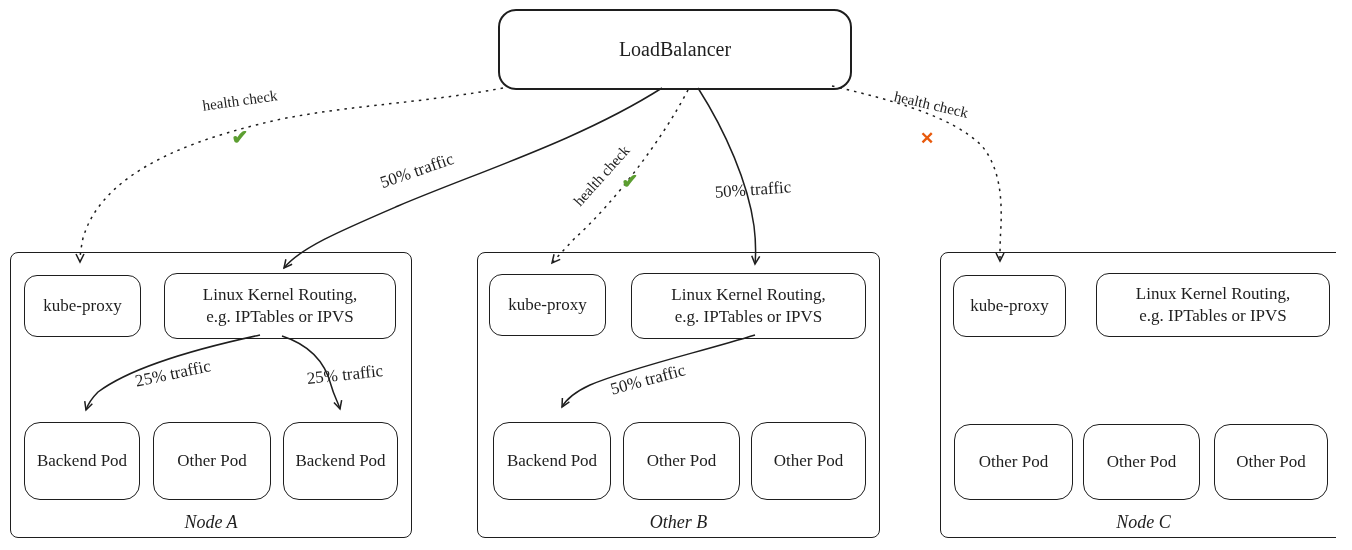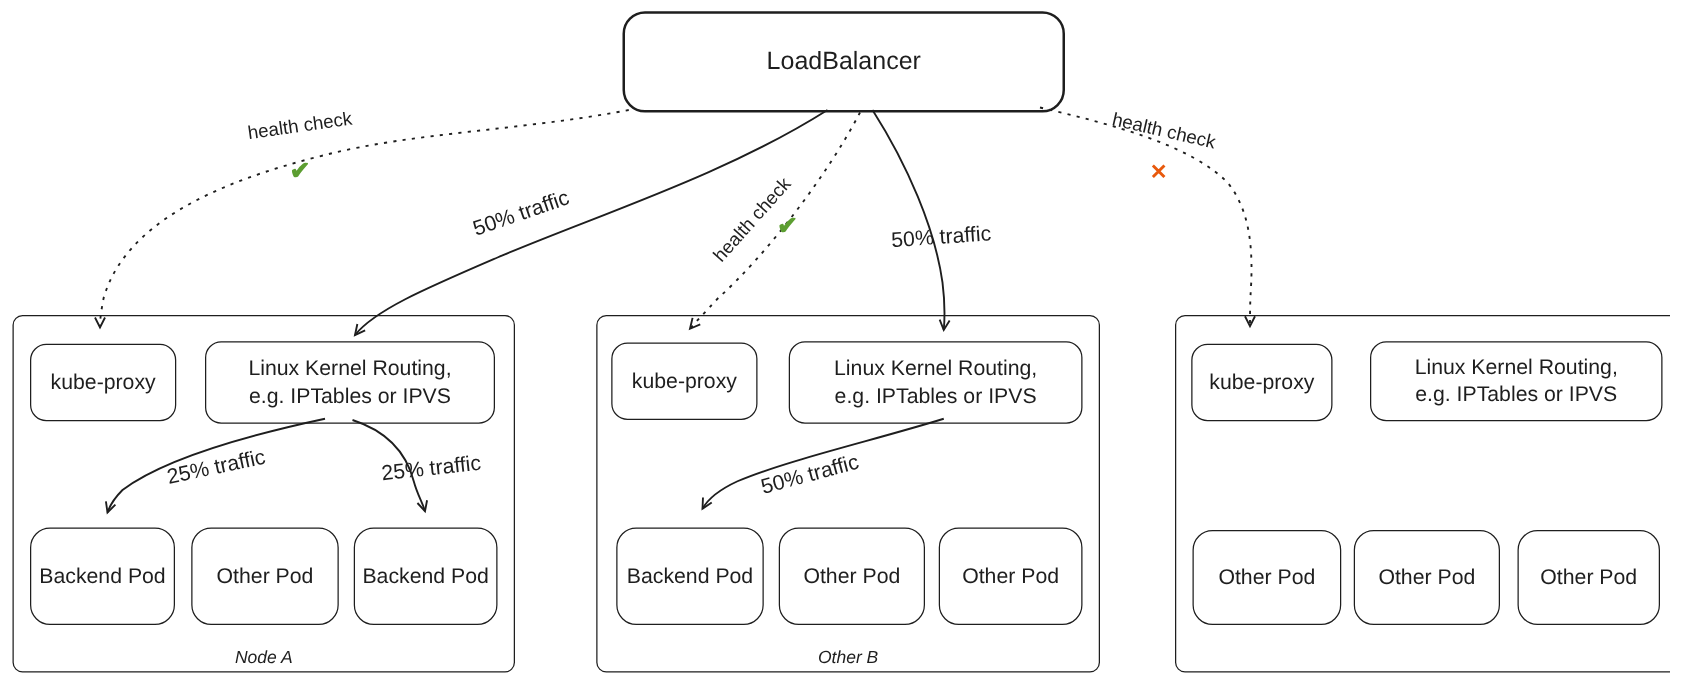--- a/index.html
+++ b/index.html
@@ -1,27 +1,27 @@
 <!DOCTYPE html>
 <html><head>
 <meta charset="utf-8">
 <style>
   html,body{margin:0;padding:0;background:#fff;}
   .wrap{position:relative;width:1336px;height:550px;background:#ffffff;overflow:hidden;
-        font-family:Liberation Sans, sans-serif;color:#1e1e1e;}
+        font-family:Liberation Serif, serif;color:#1e1e1e;}
   .lb{position:absolute;left:498px;top:9px;width:350px;height:77px;border:2px solid #1e1e1e;
       border-radius:18px;background:#fff;display:flex;align-items:center;justify-content:center;
       font-size:20px;z-index:2;}
   .node{position:absolute;border:1.8px solid #1e1e1e;border-radius:8px;background:#fff;z-index:1;}
   .ibox{position:absolute;border:1.7px solid #1e1e1e;border-radius:13px;background:#fff;
         display:flex;align-items:center;justify-content:center;text-align:center;
         font-size:17px;line-height:1.3;}
   .pod{border-radius:16px;}
   .nodelabel{position:absolute;left:0;right:0;bottom:4px;text-align:center;
-             font-size:14px;font-style:italic;margin-top:20px;}
+             font-size:18px;font-style:italic;margin-top:20px;}
   .overlay{position:absolute;left:0;top:0;z-index:3;pointer-events:none;}
   .overlay path{fill:none;stroke:#1e1e1e;stroke-width:1.5;}
   .overlay path.dotted{stroke-dasharray:2.5 5;}
   .lbl{position:absolute;z-index:4;white-space:nowrap;font-size:15px;
        transform:translate(-50%,-50%) rotate(var(--r,0deg));}
   .tlbl{font-size:17px;}
   .mark{position:absolute;z-index:4;transform:translate(-50%,-50%);font-weight:bold;line-height:1;}
   .ok{color:#5c9e31;font-size:20px;}
   .fail{color:#e8590c;font-size:17px;}
 </style>
@@ -64,20 +64,21 @@
     <div class="ibox" style="left:12px;top:22px;width:111px;height:60px;">kube-proxy</div>
     <div class="ibox" style="left:155px;top:20px;width:232px;height:62px;">
       <div>
         <span>Linux Kernel Routing,</span><br>
         <span>e.g. IPTables or IPVS</span>
       </div>
     </div>
     <div class="ibox pod" style="left:13px;top:171px;width:117px;height:74px;">Other Pod</div>
     <div class="ibox pod" style="left:142px;top:171px;width:115px;height:74px;">Other Pod</div>
     <div class="ibox pod" style="left:273px;top:171px;width:112px;height:74px;">Other Pod</div>
+    <div class="nodelabel">Node C</div>
   </div>
 
   <svg class="overlay" width="1352" height="550" viewBox="0 0 1352 550">
     <defs>
       <marker id="arr" markerWidth="12" markerHeight="12" refX="9" refY="5" orient="auto" markerUnits="userSpaceOnUse">
         <path d="M1,1 L9,5 L1,9" fill="none" stroke="#1e1e1e" stroke-width="1.5"></path>
       </marker>
     </defs>
     <path class="dotted" d="M503,88 C420,104 330,106 260,124 C170,146 100,180 83,238 C81,248 80,255 80,262" marker-end="url(#arr)"></path>
     <path d="M662,88 C580,140 478,172 398,206 C340,231 300,248 284,268" marker-end="url(#arr)"></path>

